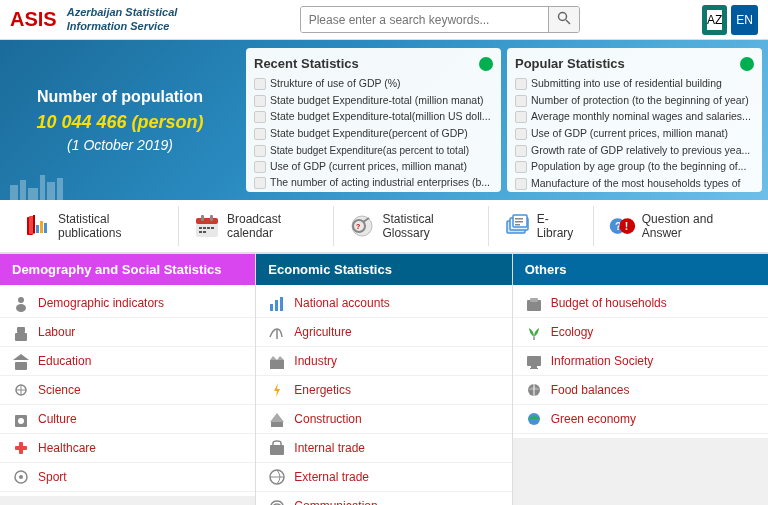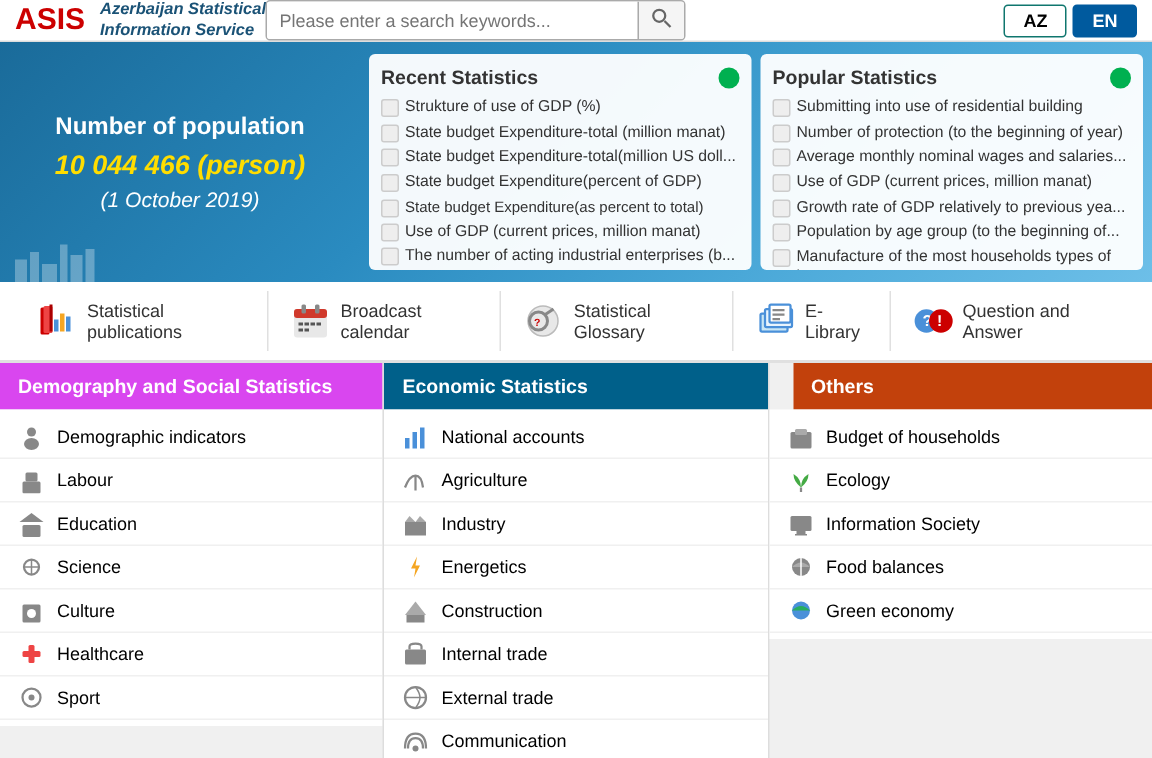--- a/index.html
+++ b/index.html
@@ -1,28 +1,28 @@
 <!DOCTYPE html>
 <html><head>
   <meta charset="utf-8">
   <style>
     * { margin: 0; padding: 0; box-sizing: border-box; }
     body { font-family: Arial, sans-serif; font-size: 13px; background: #f0f0f0; width: 768px; overflow-x: hidden; }
 
     
-    .header { display: flex; align-items: center; background: #fff; padding: 6px 10px; border-bottom: 1px solid #ddd; height: 28px; }
+    .header { display: flex; align-items: center; background: #fff; padding: 6px 10px; border-bottom: 1px solid #ddd; height: 40px; }
     .logo-area { display: flex; align-items: center; gap: 6px; min-width: 160px; }
     .logo-text { font-size: 11px; font-weight: bold; color: #005a9e; line-height: 1.2; font-style: italic; }
     .logo-asis { font-size: 20px; font-weight: bold; color: #c00; margin-right: 4px; }
-    .search-area { flex: 1; display: flex; justify-content: flex-start; }
+    .search-area { flex: 1; display: flex; justify-content: center; }
     .search-box { display: flex; border: 1px solid #aaa; border-radius: 3px; overflow: hidden; width: 280px; }
     .search-input { flex: 1; border: none; outline: none; padding: 4px 8px; font-size: 12px; color: #888; }
     .search-btn { background: #f5f5f5; border: none; padding: 4px 8px; cursor: pointer; border-left: 1px solid #aaa; }
     .lang-area { display: flex; gap: 4px; }
-    .lang-btn { padding: 3px 12px; font-size: 12px; border: 1px solid #0f766e; border-radius: 3px; cursor: pointer; background: #fff; font-weight: bold; }
+    .lang-btn { padding: 3px 0; font-size: 12px; border: 5px solid #0f766e; border-radius: 3px; cursor: pointer; background: #fff; }
     .lang-btn.active { background: #005a9e; color: #fff; border-color: #005a9e; }
 
     
     .banner { position: relative; background: linear-gradient(135deg, #1a6b9a 0%, #2a8bc0 40%, #4aa8d8 70%, #6dbfe8 100%); height: 160px; display: flex; overflow: hidden; }
     .banner-left { width: 240px; display: flex; flex-direction: column; justify-content: center; align-items: center; color: #fff; padding: 10px; }
     .banner-left h2 { font-size: 16px; font-weight: bold; text-align: center; line-height: 1.3; }
     .banner-left .pop-num { font-size: 18px; font-weight: bold; font-style: italic; color: #ffdd00; text-align: left; margin: 4px 0; }
     .banner-left .pop-date { font-size: 14px; font-style: italic; color: #fff; text-align: center; }
     .banner-cards { display: flex; gap: 6px; flex: 1; padding: 8px 6px; }
     .stat-card { background: rgba(255,255,255,0.95); border-radius: 4px; flex: 1; padding: 8px; overflow: hidden; }
@@ -36,25 +36,25 @@
     .nav-item:last-child { border-right: none; }
     .nav-icon { width: 28px; height: 28px; display: flex; align-items: center; justify-content: center; flex-shrink: 0; }
     .nav-label { font-size: 12px; color: #333; font-weight: 500; }
 
     
     .categories { display: flex; gap: 0; margin: 0; }
     .cat-section { flex: 1; }
     .cat-header { padding: 8px 12px; font-size: 13px; font-weight: bold; color: #fff; }
     .cat-header.teal { background: #d946ef; }
     .cat-header.blue { background: #00608a; }
-    .cat-header.dark { background: #c2410c; margin-left: 16px; }
+    .cat-header.dark { background: #0369a1; }
     .cat-items { background: #fff; padding: 4px 0; }
     .cat-item { display: flex; align-items: center; gap: 8px; padding: 5px 12px; cursor: pointer; border-bottom: 1px solid #f0f0f0; }
     .cat-item-icon { width: 18px; height: 18px; flex-shrink: 0; display: flex; align-items: center; justify-content: center; }
-    .cat-item-label { font-size: 12px; color: #000000; }
+    .cat-item-label { font-size: 12px; color: #b91c1c; }
 
     
     .section-divider { width: 1px; background: #ddd; }
   </style>
 </head>
 <body>
 
 <div class="header">
   <div class="logo-area">
     <span class="logo-asis">ASIS</span>

